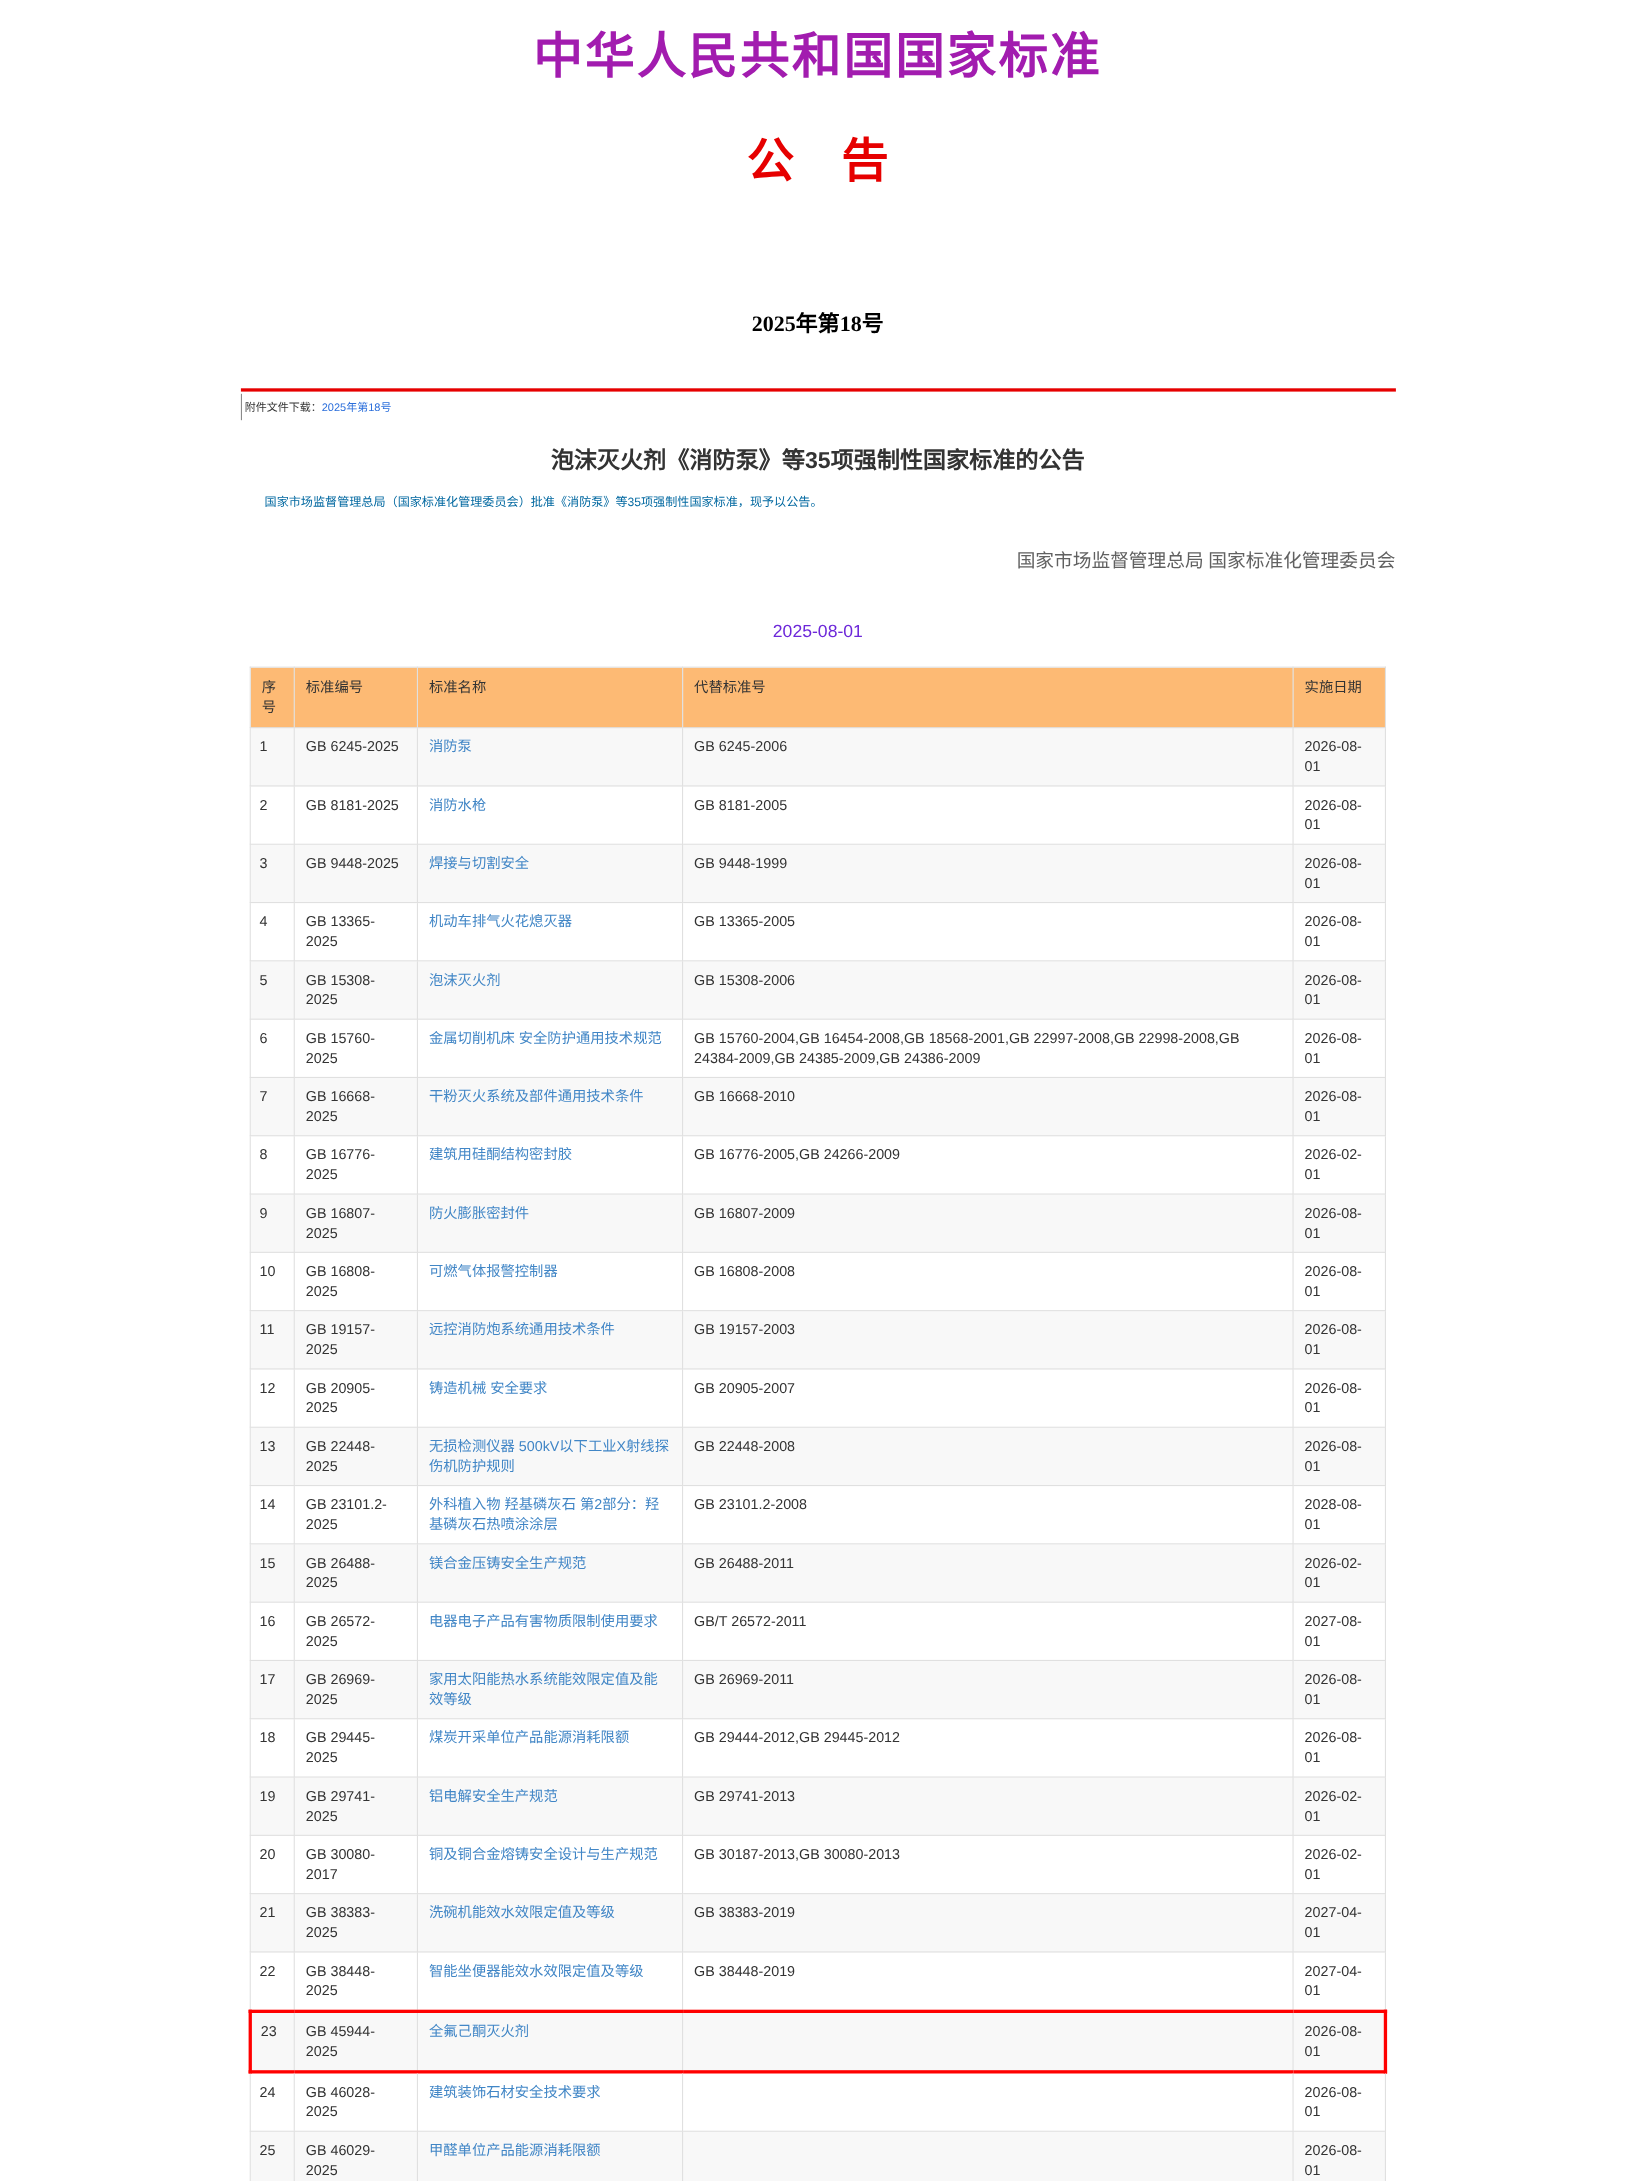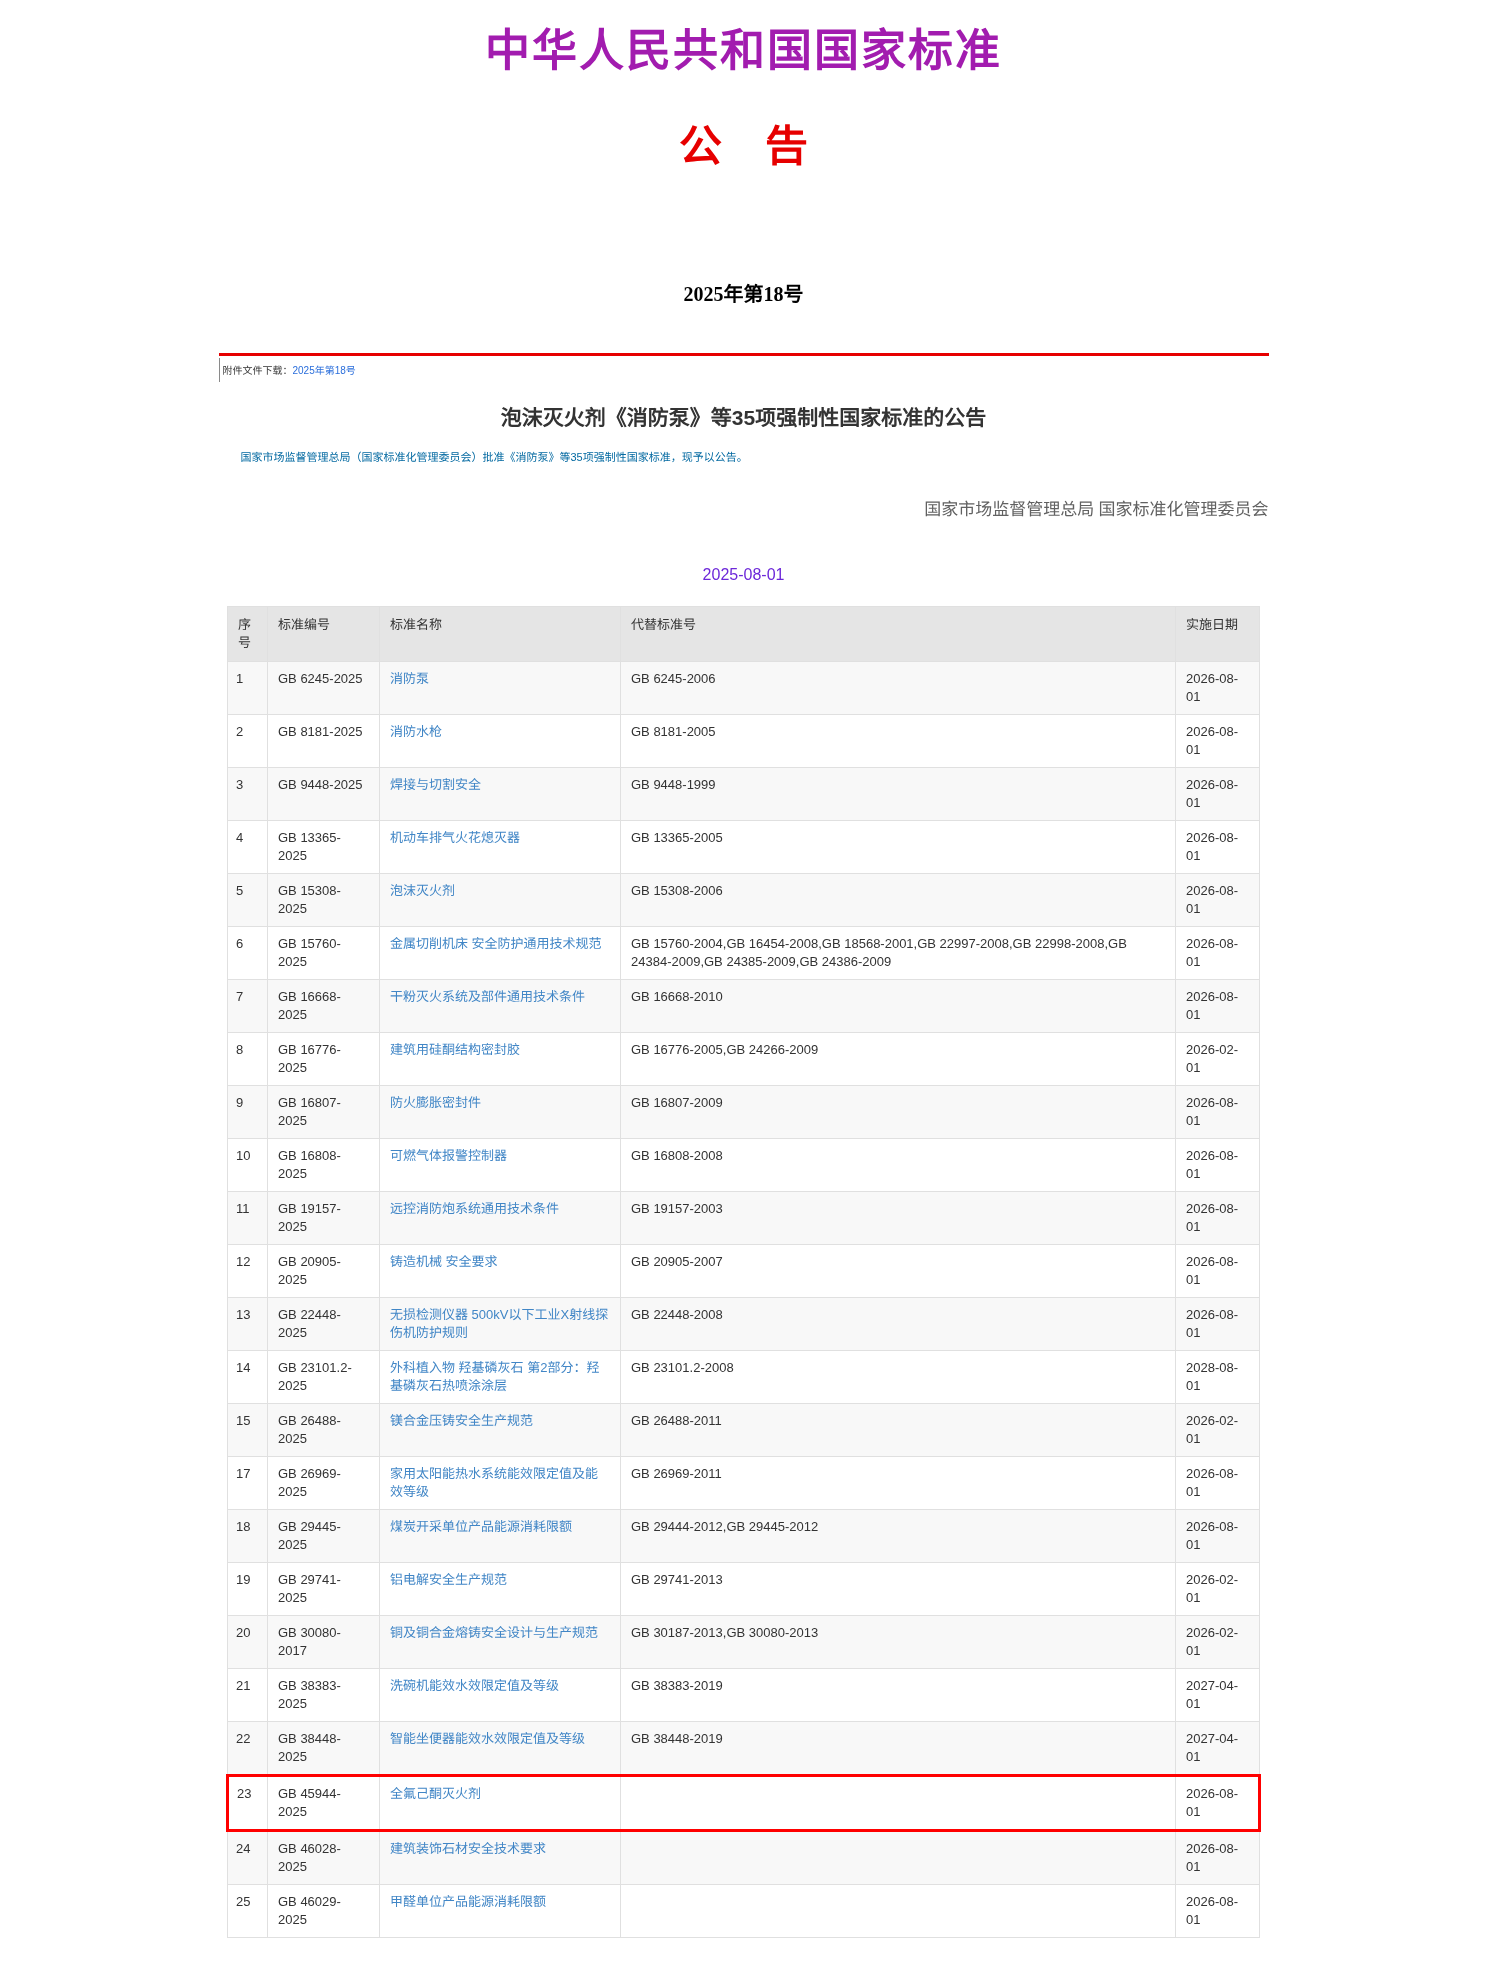--- a/index.html
+++ b/index.html
@@ -67,21 +67,21 @@
   table.std col.c-seq  { width:40px; }
   table.std col.c-code { width:112px; }
   table.std col.c-name { width:241px; }
   table.std col.c-repl { width:555px; }
   table.std col.c-date { width:84px; }
   table.std th, table.std td {
     border:1px solid #e0e0e0;
     padding:8px 10px; text-align:left; vertical-align:top;
     line-height:18px; word-wrap:break-word;
   }
-  table.std th { font-weight:normal; color:#333; background:#e5e5e5; padding:9px 10px; }
+  table.std th { font-weight:normal; color:#333; background:#fdba74; padding:9px 10px; }
   table.std td.seq { padding-left:8px; }
   tbody tr:nth-child(odd) { background:#f8f8f8; }
   tbody tr:nth-child(even) { background:#ffffff; }
   a.std-link { color:#4186c6; text-decoration:none; cursor:pointer; }
 
   
   tr.hl td { border-top:3px solid #ff0000; border-bottom:3px solid #ff0000; }
   tr.hl td:first-child { border-left:3px solid #ff0000; }
   tr.hl td:last-child  { border-right:3px solid #ff0000; }
 </style>
@@ -225,20 +225,27 @@
             <td>2028-08-01</td>
           </tr>
           <tr>
             <td class="seq">15</td>
             <td>GB 26488-2025</td>
             <td><a class="std-link">镁合金压铸安全生产规范</a></td>
             <td>GB 26488-2011</td>
             <td>2026-02-01</td>
           </tr>
           <tr>
+            <td class="seq">16</td>
+            <td>GB 26572-2025</td>
+            <td><a class="std-link">电器电子产品有害物质限制使用要求</a></td>
+            <td>GB/T 26572-2011</td>
+            <td>2027-08-01</td>
+          </tr>
+          <tr>
             <td class="seq">17</td>
             <td>GB 26969-2025</td>
             <td><a class="std-link">家用太阳能热水系统能效限定值及能效等级</a></td>
             <td>GB 26969-2011</td>
             <td>2026-08-01</td>
           </tr>
           <tr>
             <td class="seq">18</td>
             <td>GB 29445-2025</td>
             <td><a class="std-link">煤炭开采单位产品能源消耗限额</a></td>

